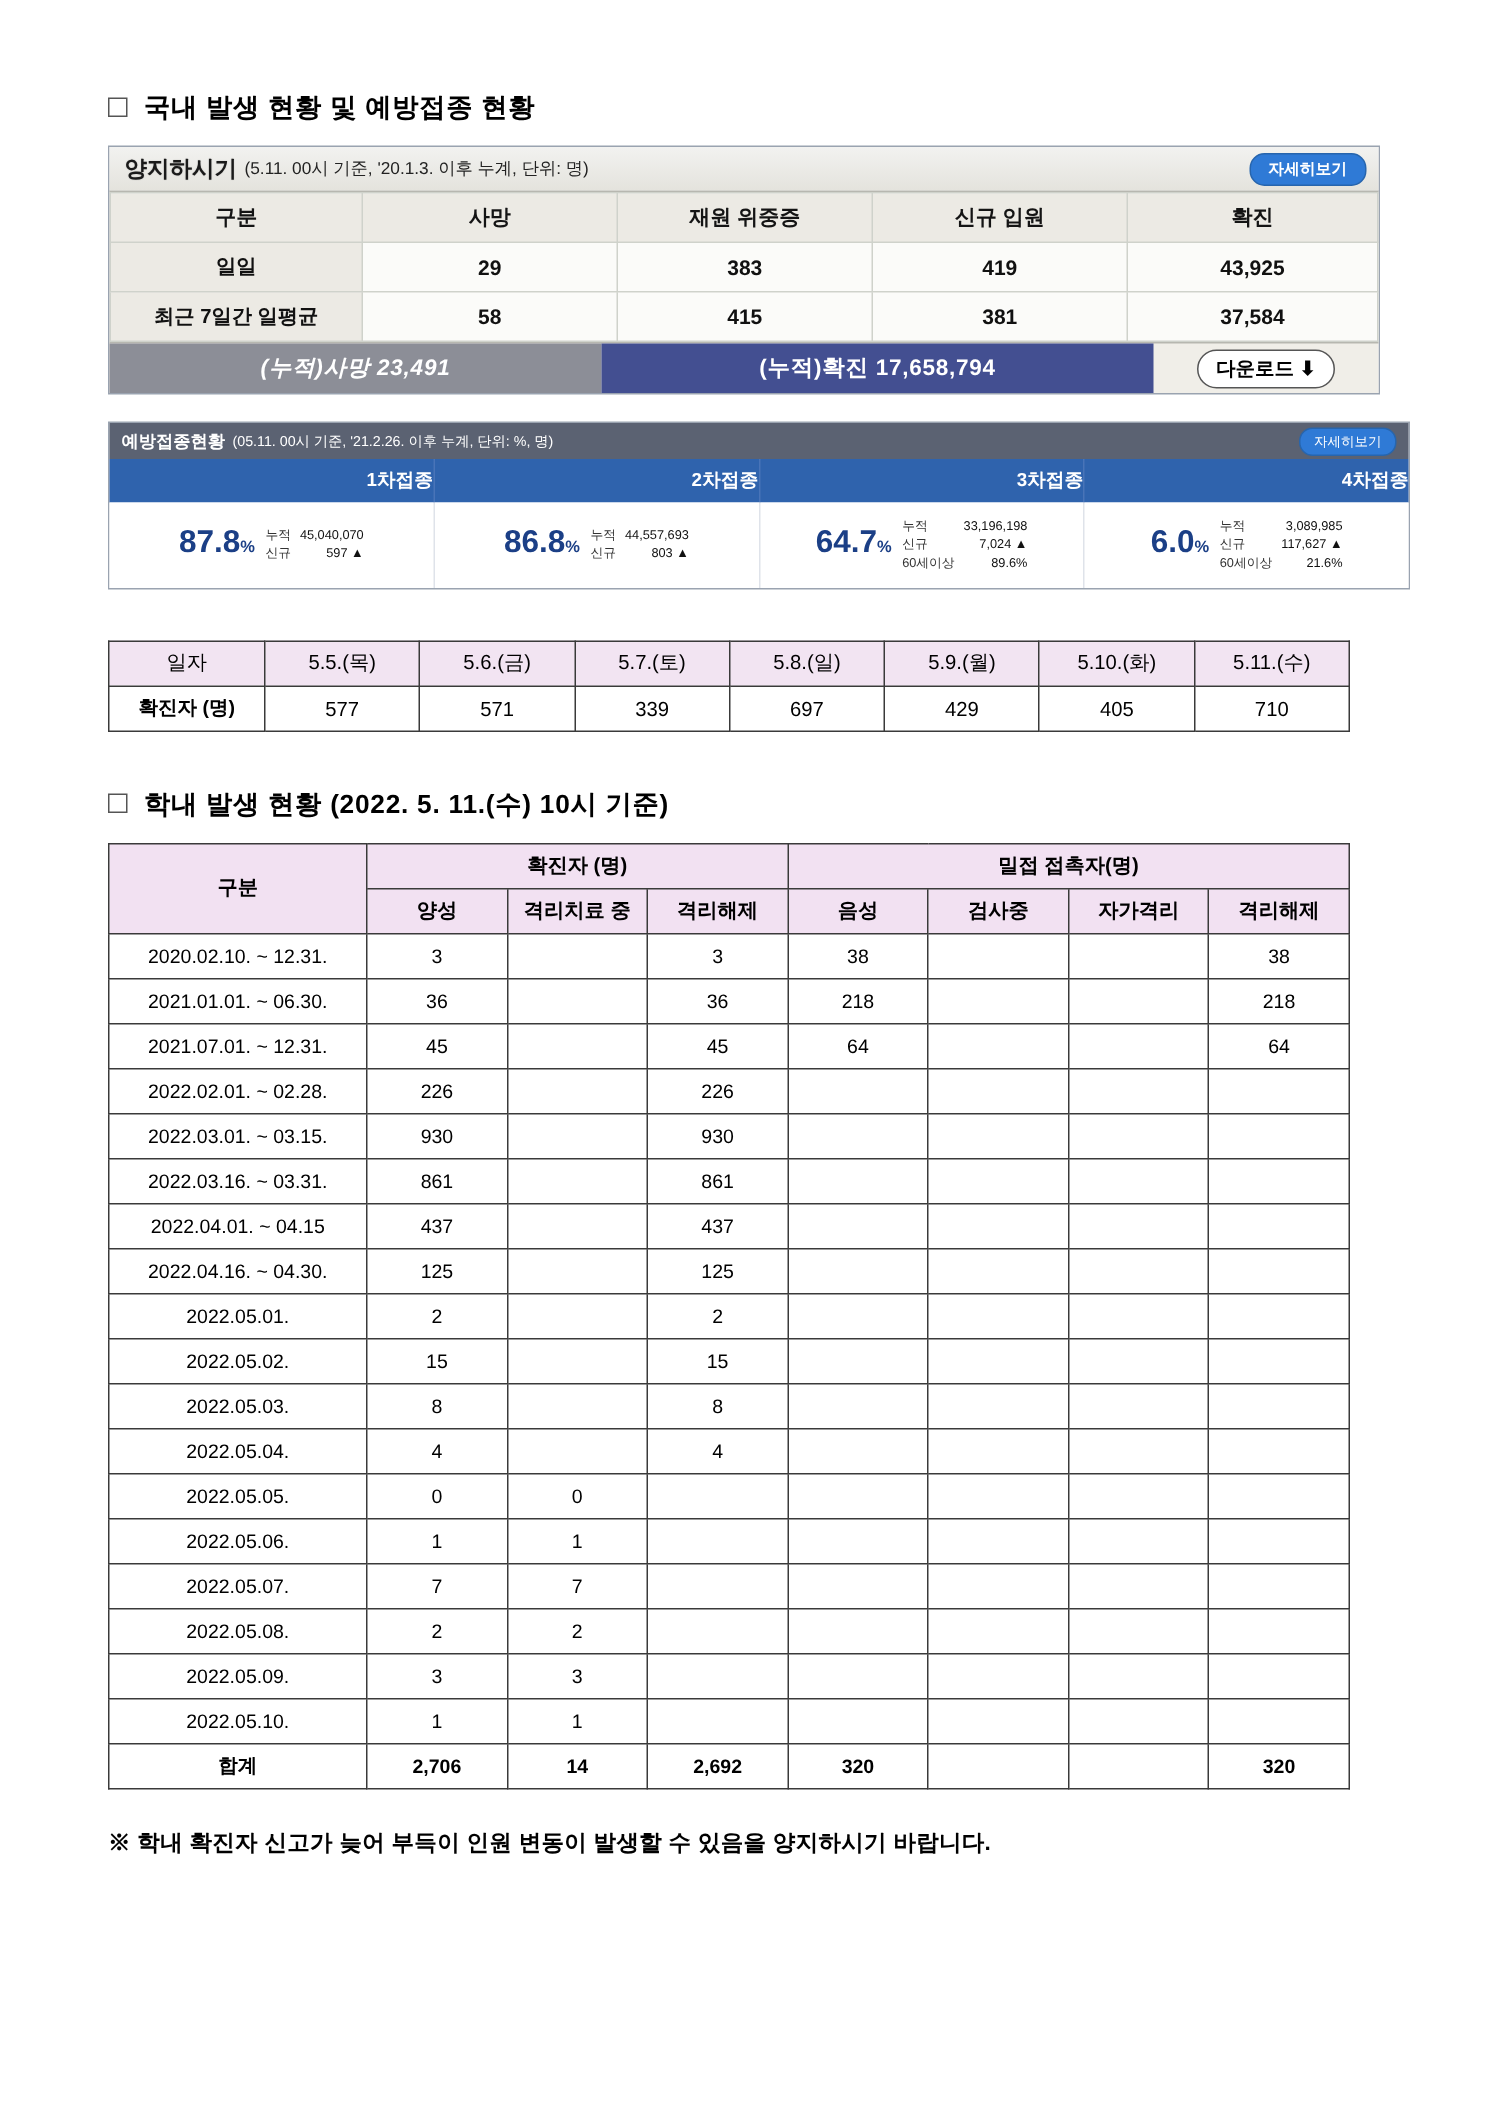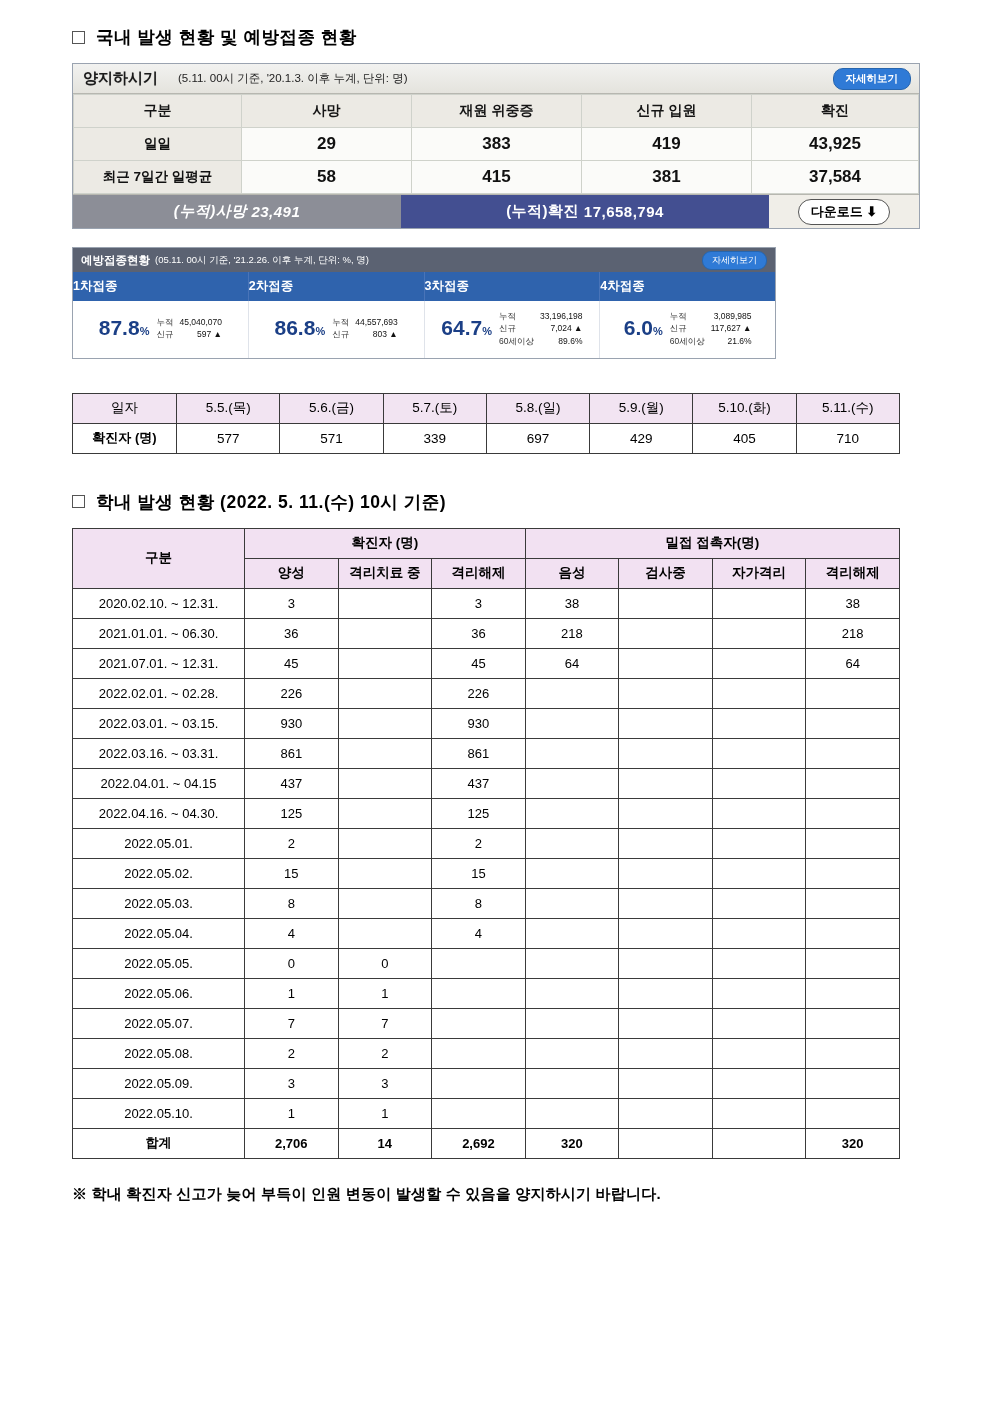--- a/index.html
+++ b/index.html
@@ -4,21 +4,21 @@
 <style>
   * { box-sizing: border-box; }
   body {
     margin: 0;
     width: 992px;
     min-height: 1403px;
     background: #ffffff;
     font-family: "Liberation Sans", sans-serif;
     color: #000;
   }
-  .page { padding: 25px 72px 40px 72px; }
+  .page { padding: 59px 72px 40px 72px; }
 
   
   .sec-head {
     display: flex;
     align-items: center;
     gap: 11px;
     margin-bottom: 14px;
   }
   .sec-box {
     width: 13px; height: 13px;
@@ -43,42 +43,42 @@
     align-items: center;
     background: linear-gradient(#f2f2f0, #e4e3dd);
     border-bottom: 1px solid #b7b7b0;
     padding: 5px 8px 5px 10px;
     height: 30px;
   }
   .kdca-top .t1 {
     font-size: 15px; font-weight: bold; color: #1a1a1a;
     text-shadow: 0 0 1px rgba(0,0,0,.2);
   }
-  .kdca-top .t2 { font-size: 11.5px; margin-left: 20px; color: #222; }
+  .kdca-top .t2 { font-size: 11.5px; margin-left: 5px; color: #222; }
   .pill {
     margin-left: auto;
     background: #2f7ad6;
     color: #fff;
     font-size: 10.5px;
     font-weight: bold;
     border-radius: 10px;
     padding: 3px 12px;
     border: 1px solid #2765ad;
     white-space: nowrap;
   }
   table.kdca-tbl {
     width: 100%;
     border-collapse: collapse;
     table-layout: fixed;
   }
   table.kdca-tbl th, table.kdca-tbl td {
     border: 1px solid #cfd2cb;
     height: 33px;
     text-align: center;
-    font-size: 17px;
+    font-size: 14px;
   }
   table.kdca-tbl th {
     background: #eceae4;
     font-weight: bold;
     font-size: 14px;
     color: #141414;
   }
   table.kdca-tbl td.lbl {
     background: #eceae4;
     font-weight: bold;
@@ -111,21 +111,21 @@
     background: #fff;
     padding: 3px 12px;
     font-size: 13px;
     font-weight: bold;
     white-space: nowrap;
   }
 
   
   .vac {
     border: 1px solid #9aa3b0;
-    width: 704px;
+    width: 868px;
     margin-bottom: 34px;
   }
   .vac-top {
     background: #5b6272;
     color: #fff;
     display: flex;
     align-items: center;
     padding: 3px 8px 3px 8px;
     height: 24px;
   }
@@ -137,21 +137,21 @@
     color: #fff;
     font-size: 9px;
     border-radius: 9px;
     padding: 2px 9px;
     border: 1px solid #2765ad;
     white-space: nowrap;
   }
   .vac-hdr { display: flex; background: #2f63ad; }
   .vac-hdr div {
     flex: 1 1 0;
-    text-align: left;
+    text-align: right;
     color: #fff;
     font-size: 12.5px;
     font-weight: bold;
     padding: 6px 0;
     border-right: 1px solid #4974b8;
   }
   .vac-hdr div:last-child { border-right: none; }
   .vac-body { display: flex; background: #fff; }
   .vac-cell {
     flex: 1 1 0;

